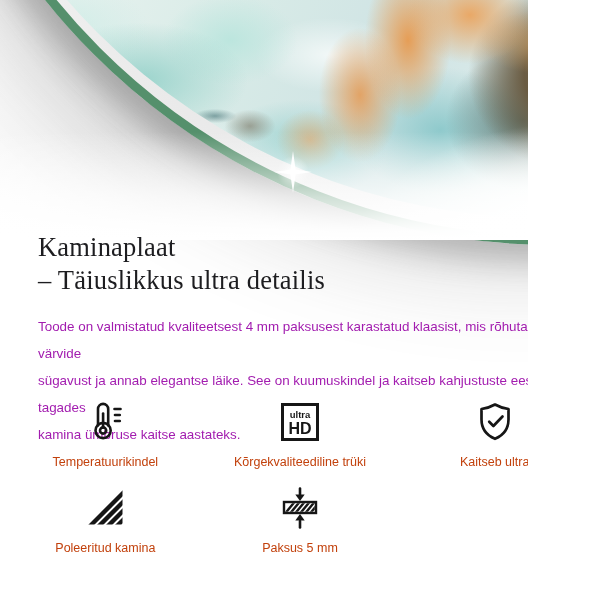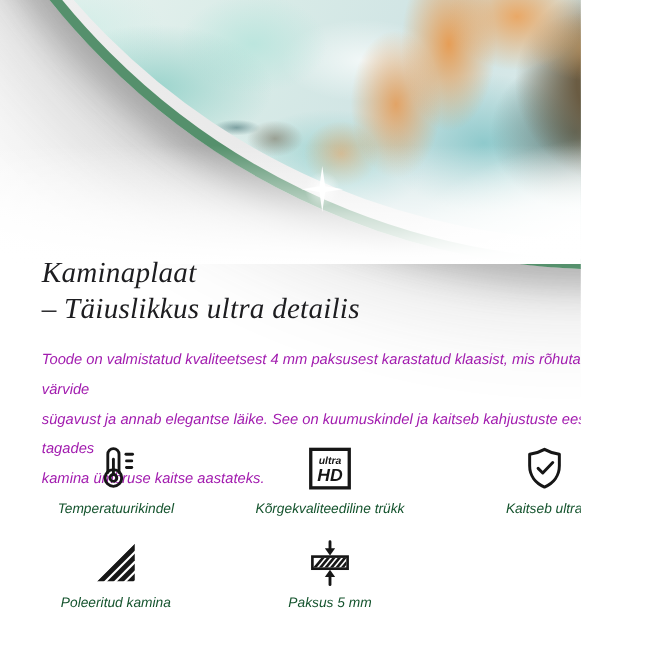--- a/index.html
+++ b/index.html
@@ -1,18 +1,18 @@
 <!DOCTYPE html>
 <html><head>
 <meta charset="utf-8">
 <style>
   html,body{margin:0;padding:0;background:#fff;}
   .page{
     position:relative;width:528px;height:600px;background:#fff;overflow:hidden;
-    font-family:"Liberation Sans",sans-serif;color:#3e3e3e;font-style:italic;
+    font-family:"Liberation Sans",sans-serif;color:#3e3e3e;
   }
   
   .hero{position:absolute;left:0;top:0;width:600px;height:240px;
     background:radial-gradient(520px 420px at 290px 30px,#e2e2e2 0%,#efefef 45%,#ffffff 75%);}
   .glass-ring{
     position:absolute;left:-97px;top:-1057px;width:1284px;height:1284px;border-radius:50%;
     border:9px solid #55906c;
     box-shadow:-12px 16px 30px rgba(70,70,70,.32), -32px 44px 80px rgba(90,90,90,.16);
     background:transparent;
   }
@@ -55,22 +55,22 @@
   }
   .headline span{display:block;}
   .desc{position:absolute;left:38px;top:313px;width:540px;
     font-size:13.4px;line-height:27px;color:#a21caf;}
   
   .features{
     position:absolute;left:8px;top:400px;width:584px;
     display:grid;grid-template-columns:repeat(3,1fr);row-gap:16px;
   }
   .feature{display:flex;flex-direction:column;align-items:center;}
-  .icon-box{height:48px;display:flex;align-items:flex-end;justify-content:center;}
-  .feature-label{margin-top:7px;font-size:12.5px;line-height:15px;color:#14532d;text-align:center;}
+  .icon-box{height:48px;display:flex;justify-content:center;}
+  .feature-label{margin-top:7px;font-size:12.5px;line-height:15px;color:#c2410c;text-align:center;}
   .icon-box svg{display:block;}
   .icon-box svg text{font-family:"Liberation Sans",sans-serif;fill:#161616;}
 </style>
 </head>
 <body>
 
 <div class="page">
 
   <div class="hero">
     <div class="glass-ring"></div>
@@ -120,21 +120,21 @@
     </div>
 
     <div class="feature">
       <div class="icon-box">
         <svg width="44" height="44" viewBox="0 0 44 44">
           <rect x="4.5" y="4.5" width="35" height="35" fill="none" stroke="#161616" stroke-width="3"></rect>
           <text x="22" y="18" text-anchor="middle" font-size="9.5" font-weight="700">ultra</text>
           <text x="22" y="33.5" text-anchor="middle" font-size="16" font-weight="700">HD</text>
         </svg>
       </div>
-      <div class="feature-label">Kõrgekvaliteediline trükk</div>
+      <div class="feature-label">Kõrgekvaliteediline trüki</div>
     </div>
 
     <div class="feature">
       <div class="icon-box">
         <svg width="44" height="44" viewBox="0 0 44 44" fill="none" stroke="#161616" stroke-width="2.7" stroke-linecap="round" stroke-linejoin="round">
           <path d="M22 4.5 C26 6.8 30.8 8.3 35.5 9 V19.5 C35.5 28.6 30 35.4 22 38.8 C14 35.4 8.5 28.6 8.5 19.5 V9 C13.2 8.3 18 6.8 22 4.5 Z"></path>
           <path d="M16.2 21.8 L20.4 26 L29.5 16.5"></path>
         </svg>
       </div>
       <div class="feature-label">Kaitseb ultra</div>

